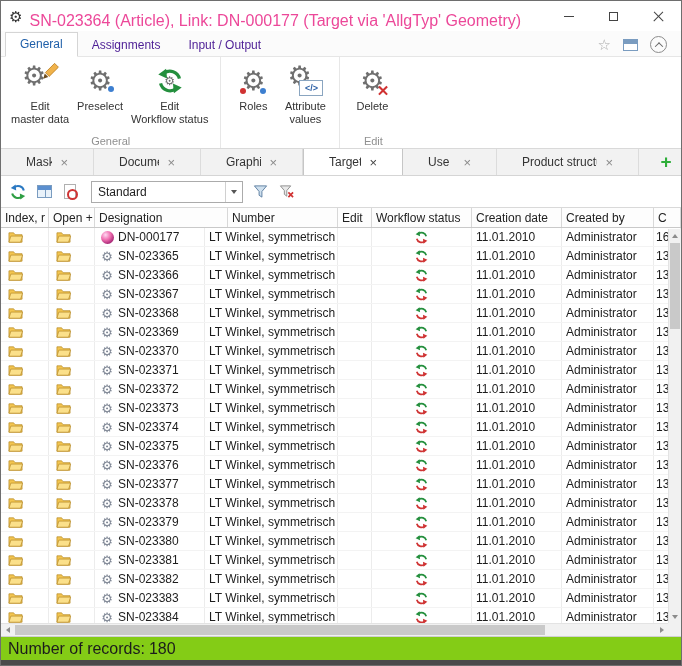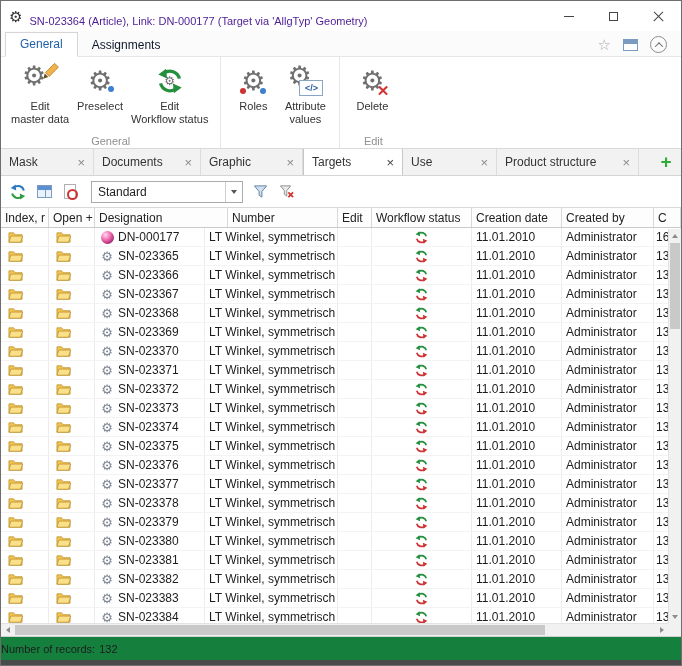--- a/index.html
+++ b/index.html
@@ -3,33 +3,33 @@
 <meta charset="utf-8">
 <style>
   * { box-sizing: border-box; margin: 0; padding: 0; }
   html,body { background:#cfcfcf; }
   body { font-family: "Liberation Sans", sans-serif; }
   .window { position:relative; width:682px; height:666px; background:#fff; border:1px solid #6e6e6e; overflow:hidden; }
 
   
   .titlebar { height:30px; display:flex; align-items:center; background:#fff; padding-left:8px; }
   .app-icon { font-size:15px; color:#333; margin-right:7px; line-height:1; }
-  .title { font-size:11px; color:#4c1d95; white-space:nowrap; overflow:hidden;margin-top:9px; }
+  .title { font-size:16px; color:#ec4899; white-space:nowrap; overflow:hidden;margin-top:9px; }
   .win-controls { margin-left:auto; display:flex; height:100%; }
   .wc { width:45px; height:100%; display:flex; align-items:center; justify-content:center; cursor:default; }
   .min-glyph { width:10px; height:1px; background:#444; display:block; }
   .max-glyph { width:9px; height:9px; border:1px solid #444; display:block; }
   .x-glyph { position:relative; width:11px; height:11px; display:block; }
   .x-glyph::before,.x-glyph::after { content:""; position:absolute; left:-1px; top:5px; width:13px; height:1.4px; background:#444; }
   .x-glyph::before { transform:rotate(45deg); }
   .x-glyph::after { transform:rotate(-45deg); }
 
   
   .ribbon-tabs { height:26px; display:flex; align-items:flex-end; background:#fbfbfb; border-bottom:1px solid #e6e6e6; padding:0 4px; }
-  .rtab { font-size:12px; color:#0f172a; padding:4px 14px 5px; margin-bottom:-1px; }
+  .rtab { font-size:12px; color:#4c1d95; padding:4px 14px 5px; margin-bottom:-1px; }
   .rtab.active { color:#1f5fa9; background:#fff; border:1px solid #d5d5d5; border-bottom:1px solid #fff; }
   .rt-icons { margin-left:auto; display:flex; align-items:center; gap:12px; padding-right:10px; padding-bottom:3px; }
   .star { font-size:15px; color:#aaa; line-height:1; }
   .panel-ic { width:15px; height:12px; border:1px solid #7a9cc0; background:#fff; position:relative; }
   .panel-ic::before { content:""; position:absolute; left:0; top:0; right:0; height:4px; background:#7a9cc0; }
   .chev-circle { width:17px; height:17px; border:1px solid #8c8c8c; border-radius:50%; display:flex; align-items:center; justify-content:center; }
   .chev-up { width:6px; height:6px; border-top:1.6px solid #666; border-right:1.6px solid #666; transform:rotate(-45deg) translate(-1px,1px); }
 
   
   .ribbon-body { height:92px; background:#fff; display:flex; border-bottom:1px solid #d9d9d9; }
@@ -47,21 +47,21 @@
   .dot-red { width:6px; height:6px; border-radius:50%; background:#d03232; left:6px; bottom:6px; }
   .dot-blue2 { width:6px; height:6px; border-radius:50%; background:#3d7fd0; right:6px; bottom:6px; }
   .red-x { right:2px; bottom:2px; color:#d03232; font-size:15px; font-weight:bold; line-height:1; }
   .attr-box { width:24px; height:16px; background:#fff; border:1px solid #8aa5c0; font-size:9px; font-weight:bold; color:#2b5fa5; display:flex; align-items:center; justify-content:center; right:1px; bottom:4px; }
   .gear-behind { left:1px; top:1px; }
   .pencil-ov { right:-1px; top:0; }
   .wf-center-gear { position:absolute; font-size:12px; color:#6f6f6f; }
 
   
   .tabstrip { height:27px; background:#f2f2f2; border-bottom:1px solid #d5d5d5; display:flex; align-items:stretch; }
-  .dtab { display:flex; align-items:center; justify-content:space-between; padding:0 8px; border-right:1px solid #dcdcdc; font-size:12px; color:#333;text-align:right; }
+  .dtab { display:flex; align-items:center; justify-content:space-between; padding:0 25px; border-right:1px solid #dcdcdc; font-size:12px; color:#333;text-align:right; }
   .dtab .tx { white-space:nowrap; overflow:hidden; }
   .dtab .cl { color:#8a8a8a; font-size:13px; margin-left:8px; }
   .dtab.active { background:#fff; border-right:1px solid #c6c6c6; border-left:1px solid #c6c6c6; }
   .dtab.active .cl { color:#444; }
   .t0{width:93px}.t1{width:107px}.t2{width:102px}.t3{width:100px}.t4{width:94px}.t5{width:142px}
   .add-tab { margin-left:auto; width:30px; display:flex; align-items:center; justify-content:center; color:#2eae39; font-size:19px; font-weight:bold; }
 
   
   .toolbar { height:31px; display:flex; align-items:center; background:#fff; padding-left:8px; gap:8px; }
   .tb-ic { width:18px; height:18px; display:flex; align-items:center; justify-content:center; }
@@ -100,21 +100,21 @@
   .hs-btn { position:absolute; top:0; bottom:0; width:13px; display:flex; align-items:center; justify-content:center; }
   .hs-l { left:0; } .hs-r { right:0; }
   .hthumb { position:absolute; top:1px; bottom:1px; left:14px; width:530px; background:#c9c9c9; }
   .corner { position:absolute; right:0; bottom:0; width:13px; height:13px; background:#f1f1f1; }
   .tri-up2 { width:0; height:0; border-left:3.5px solid transparent; border-right:3.5px solid transparent; border-bottom:4.5px solid #8c8c8c; }
   .tri-dn2 { width:0; height:0; border-left:3.5px solid transparent; border-right:3.5px solid transparent; border-top:4.5px solid #8c8c8c; }
   .tri-l2 { width:0; height:0; border-top:3.5px solid transparent; border-bottom:3.5px solid transparent; border-right:4.5px solid #8c8c8c; }
   .tri-r2 { width:0; height:0; border-top:3.5px solid transparent; border-bottom:3.5px solid transparent; border-left:4.5px solid #8c8c8c; }
 
   
-  .statusbar { height:24px; background:#15803d; border-top:1px solid #d0d0d0; display:flex; align-items:center; font-size:11px; color:#1c1c1c; gap:4px; }
+  .statusbar { height:24px; background:#84cc16; border-top:1px solid #d0d0d0; display:flex; align-items:center; padding-left:7px; font-size:16px; color:#1c1c1c; gap:4px; }
   .bottom-strip { height:7px; background:#4a4a4a; }
 </style>
 </head>
 <body>
 
 <div class="window">
 
   <div class="titlebar">
     <span class="app-icon">⚙</span>
     <span class="title">SN-023364 (Article), Link: DN-000177 (Target via 'AllgTyp' Geometry)</span>
@@ -127,20 +127,21 @@
         </div>
       <div class="wc">
           <span class="x-glyph"></span>
         </div>
     </div>
   </div>
 
   <div class="ribbon-tabs">
     <div class="rtab active">General</div>
     <div class="rtab">Assignments</div>
+    <div class="rtab">Input / Output</div>
     <div class="rt-icons">
       <span class="star">☆</span>
       <span class="panel-ic"></span>
       <span class="chev-circle">
           <span class="chev-up"></span>
         </span>
     </div>
   </div>
 
   <div class="ribbon-body">
@@ -1199,16 +1200,16 @@
       <div class="hthumb"></div>
       <div class="hs-btn hs-r">
           <span class="tri-r2"></span>
         </div>
     </div>
     <div class="corner"></div>
   </div>
 
   <div class="statusbar">
     <span>Number of records:</span>
-    <span>132</span>
+    <span>180</span>
   </div>
   <div class="bottom-strip"></div>
 </div>
 
 </body></html>

